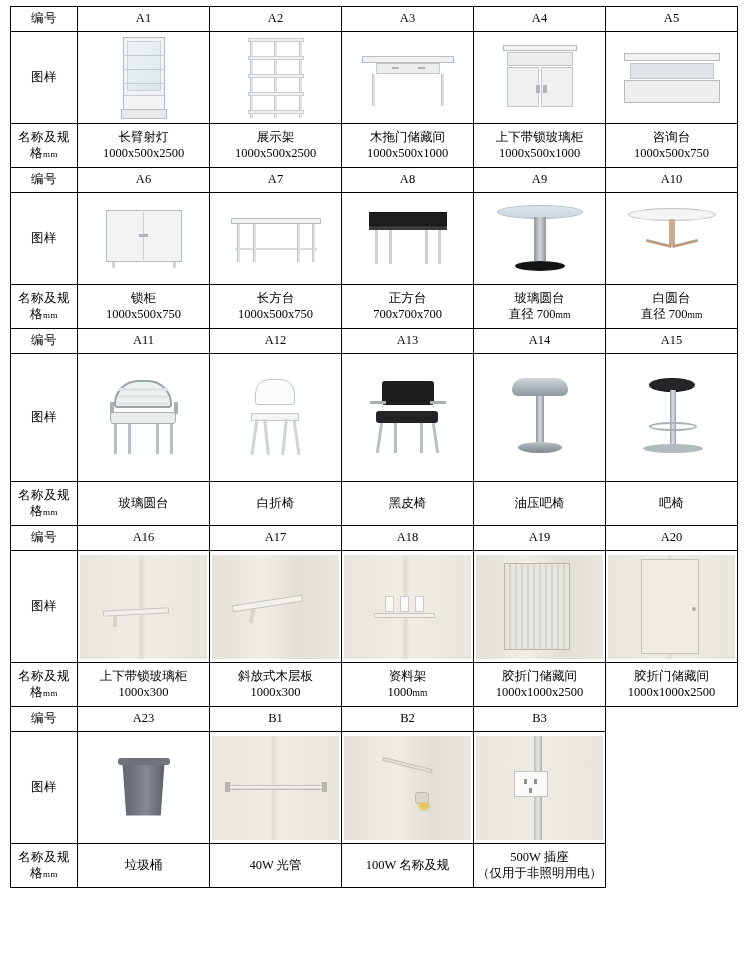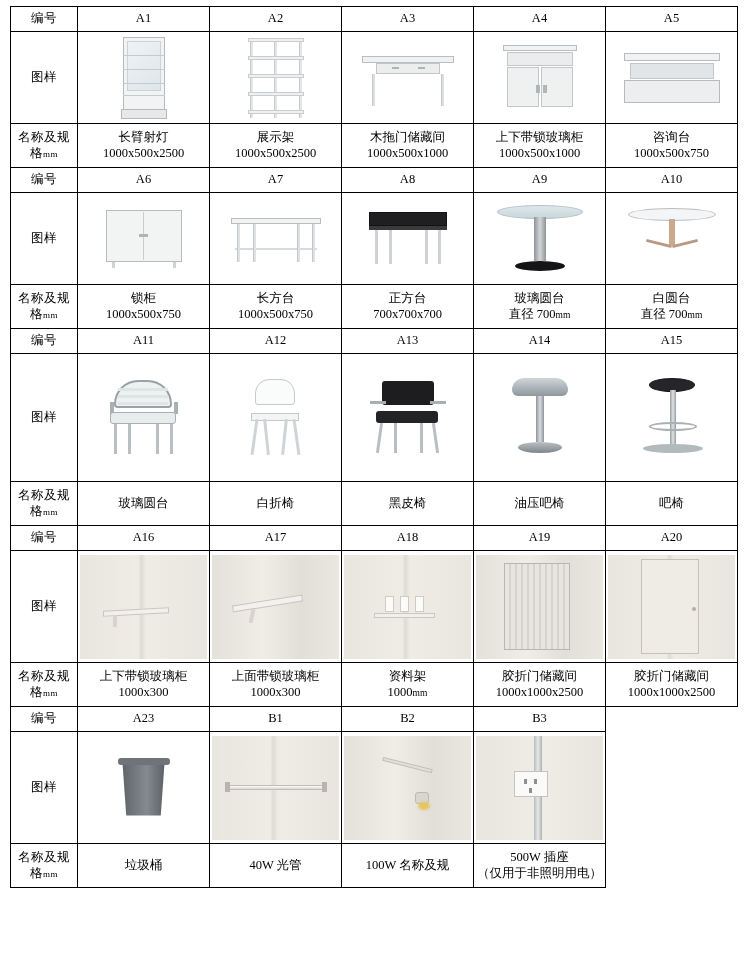--- a/index.html
+++ b/index.html
@@ -569,21 +569,21 @@
       <span class="l2"><span>格</span><span class="sub">mm</span></span>
     </td>
     <td>
       <span class="name-block">
         <span class="n1">上下带锁玻璃柜</span>
         <span class="n2">1000x300</span>
       </span>
     </td>
     <td>
       <span class="name-block">
-        <span class="n1">上面带锁玻璃柜</span>
+        <span class="n1">斜放式木层板</span>
         <span class="n2">1000x300</span>
       </span>
     </td>
     <td>
       <span class="name-block">
         <span class="n1">资料架</span>
         <span class="n2"><span>1000</span><span class="unit">mm</span></span>
       </span>
     </td>
     <td>

